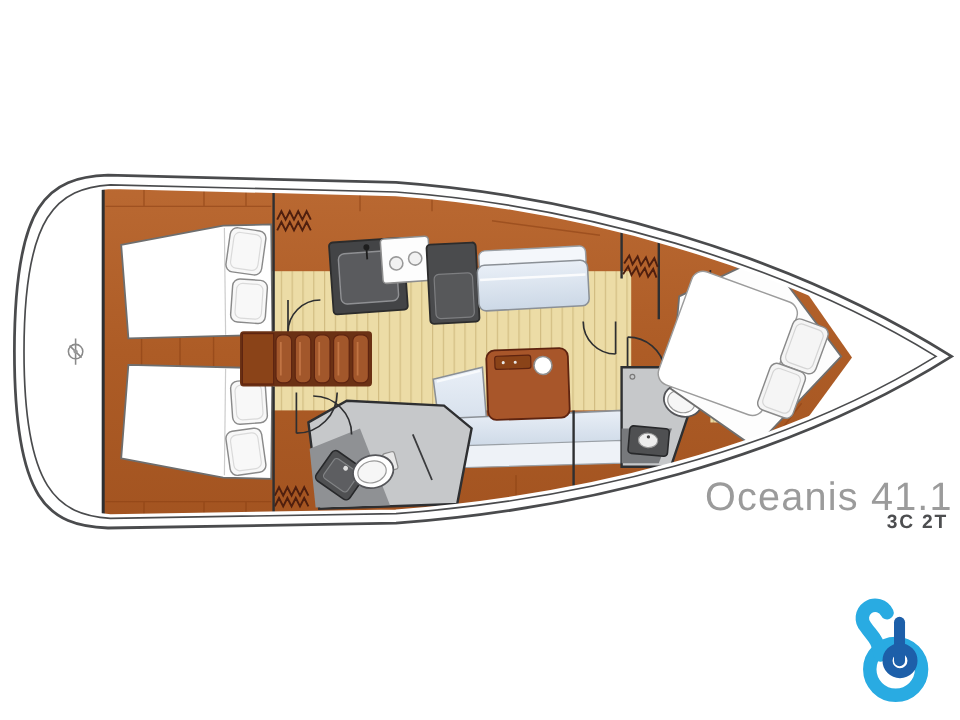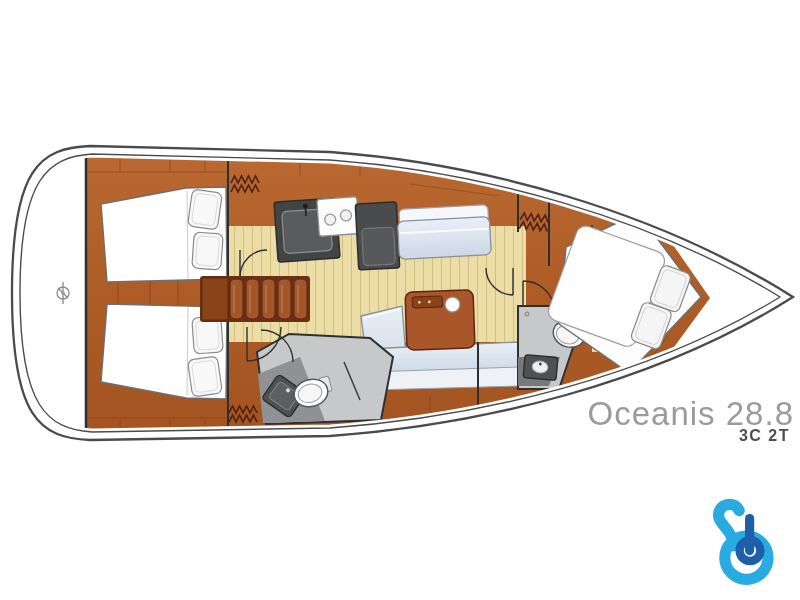--- a/index.html
+++ b/index.html
@@ -227,21 +227,21 @@
         <rect x="639.5" y="308.5" width="24" height="34" rx="5" fill="none" stroke="#d5d5d5" stroke-width="1"></rect>
       </g>
     </g>
   </g>
 
   <path d="M 780,297 C 650,217 480,171 330,160 L 92,154 C 48,157 20,178 20,293 C 20,408 48,429 92,432 L 330,428 C 480,417 650,377 780,297 Z" fill="none" stroke="#ffffff" stroke-width="7"></path>
   <path d="M 780,297 C 650,217 480,171 330,160 L 92,154 C 48,157 20,178 20,293 C 20,408 48,429 92,432 L 330,428 C 480,417 650,377 780,297 Z" fill="none" stroke="#4a4b4d" stroke-width="1.4"></path>
   <path d="M 793,297 C 655,210 480,163 330,152 L 90,146 C 40,148 12,168 12,293 C 12,418 40,438 90,440 L 330,436 C 480,425 655,384 793,297 Z" fill="none" stroke="#4a4b4d" stroke-width="2.3"></path>
 </svg>
 
-<div class="model-name" style="color:#9b9b9b;">Oceanis 28.8</div>
+<div class="model-name" style="color:#9b9b9b;">Oceanis 41.1</div>
 <div class="layout-code" style="color:#4d4e50;">3C 2T</div>
 
 <svg class="brand-logo" viewBox="0 0 100 120">
   <circle cx="53" cy="81" r="27" fill="none" stroke="#29abe2" stroke-width="14"></circle>
   <path d="M 37,66 C 35,50 28,46 22,37 A 13.5,13.5 0 1 1 44,22" fill="none" stroke="#29abe2" stroke-width="14" stroke-linecap="round"></path>
   <line x1="57" y1="32" x2="57" y2="72" stroke="#1d5fa9" stroke-width="11.5" stroke-linecap="round"></line>
   <circle cx="57.5" cy="72" r="13" fill="none" stroke="#1d5fa9" stroke-width="10.5"></circle>
 </svg>
 
 </div>

